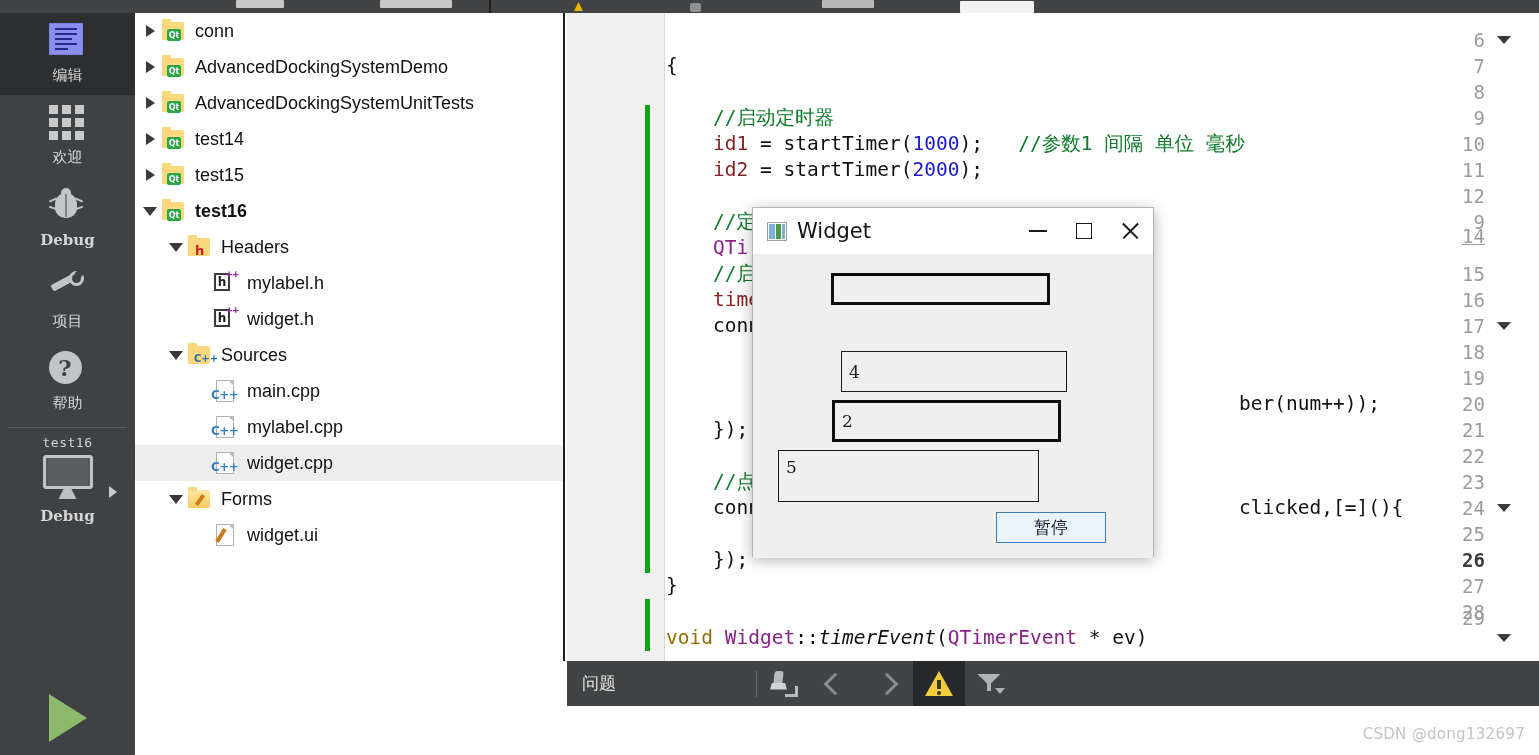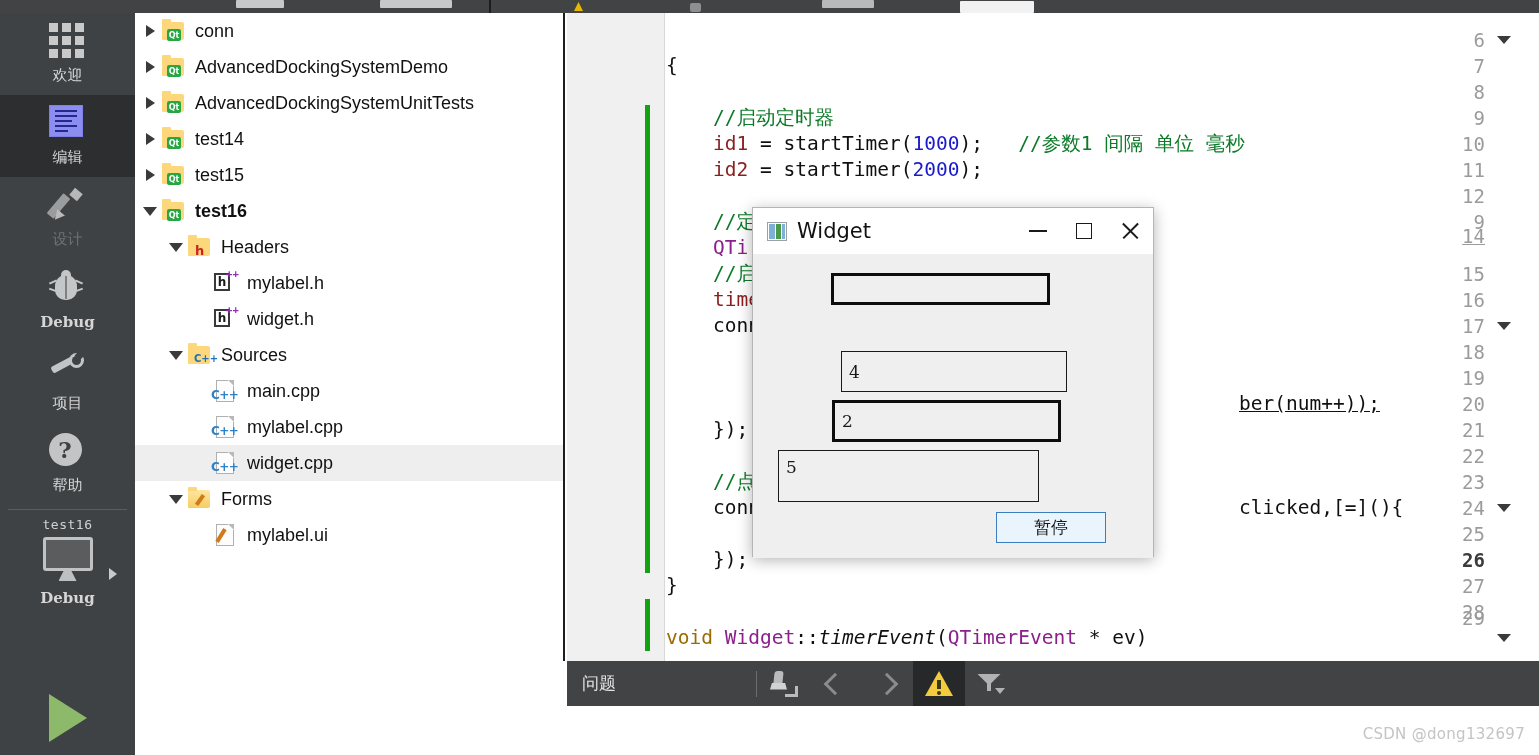--- a/index.html
+++ b/index.html
@@ -270,60 +270,50 @@
     <div class="tb-chip" style="left:380px;width:72px;"></div>
     <div class="top-divider"></div>
     <div class="tb-yellow" style="left:574px;"></div>
     <div class="tb-grey-sm" style="left:690px;"></div>
     <div class="tb-chip lite" style="left:822px;width:52px;"></div>
     <div class="tb-white" style="left:960px;width:74px;"></div>
   </div>
 
   <div class="modebar">
 
+    <div class="mode-item active">
+      <div class="mode-ico">
+        <div class="ico-edit">
+            <i></i>
+            <i></i>
+            <i></i>
+            <i></i>
+            <i></i>
+          </div>
+      </div>
+      <div class="mode-label">编辑</div>
+    </div>
+
     <div class="mode-item">
       <div class="mode-ico">
         <div class="ico-grid">
             <i></i>
             <i></i>
             <i></i>
             <i></i>
             <i></i>
             <i></i>
             <i></i>
             <i></i>
             <i></i>
           </div>
       </div>
       <div class="mode-label">欢迎</div>
     </div>
 
-    <div class="mode-item active">
-      <div class="mode-ico">
-        <div class="ico-edit">
-            <i></i>
-            <i></i>
-            <i></i>
-            <i></i>
-            <i></i>
-          </div>
-      </div>
-      <div class="mode-label">编辑</div>
-    </div>
-
-    <div class="mode-item">
-      <div class="mode-ico">
-        <div class="ico-pencil">
-            <div class="body"></div>
-            <div class="tip"></div>
-            <div class="cap"></div>
-          </div>
-      </div>
-      <div class="mode-label dim">设计</div>
-    </div>
 
     <div class="mode-item">
       <div class="mode-ico">
         <div class="ico-bug">
           <div class="head"></div>
             <div class="shell"></div>
             <div class="split"></div>
           <div class="leg" style="left:0px;top:11px;transform:rotate(-25deg);"></div>
           <div class="leg" style="left:0px;top:19px;transform:rotate(20deg);"></div>
           <div class="leg" style="right:0px;top:11px;transform:rotate(25deg);"></div>
@@ -521,21 +511,21 @@
         </div>
         <div class="tree-row">
           <div style="width:57px;flex:0 0 57px"></div>
           <div class="twisty"></div>
           <div class="ic">
             <div class="doc"></div>
             <div class="doc-pen">
               <i></i>
             </div>
           </div>
-          <div class="tlabel">mylabel.ui</div>
+          <div class="tlabel">widget.ui</div>
         </div>
       </div>
   </div>
 
 
 
   <div class="editor">
     <div class="gutter"></div>
     <div id="gutter-content"></div>
     <div class="code-area" id="code-content">
@@ -554,21 +544,21 @@
         <div class="cl" style="top: 378px;"><span class="k-fn"></span></div>
         <div class="cl" style="top: 404px;"><span class="k-fn">    });</span></div>
         <div class="cl" style="top: 430px;"><span class="k-fn"></span></div>
         <div class="cl" style="top: 456px;"><span class="k-cm">    //点</span></div>
         <div class="cl" style="top: 482px;"><span class="k-fn">    conn</span></div>
         <div class="cl" style="top: 508px;"><span class="k-fn"></span></div>
         <div class="cl" style="top: 534px;"><span class="k-fn">    });</span></div>
         <div class="cl" style="top: 560px;"><span class="k-fn">}</span></div>
         <div class="cl" style="top: 586px;"><span class="k-fn"></span></div>
         <div class="cl" style="top: 612px;"><span class="k-kw2">void </span><span class="k-type">Widget</span><span class="k-fn">::</span><span class="k-itl">timerEvent</span><span class="k-fn">(</span><span class="k-type">QTimerEvent</span><span class="k-fn"> * ev)</span></div>
-        <div class="cl" style="top: 378px; left: 573px; text-decoration: underline;">ber(num++));</div>
+        <div class="cl" style="top: 378px; left: 573px;">ber(num++));</div>
         <div class="cl" style="top: 482px; left: 573px;">clicked,[=](){</div>
       </div>
   <div class="chgbar" style="top: 92px; height: 468px;"></div>
       <div class="chgbar" style="top: 586px; height: 52px;"></div>
       <div class="ln" style="top: 14px;">6</div>
       <div class="fold" style="top: 14px;">
         <div class="t"></div>
       </div>
       <div class="ln" style="top: 40px;">7</div>
       <div class="ln" style="top: 66px;">8</div>

